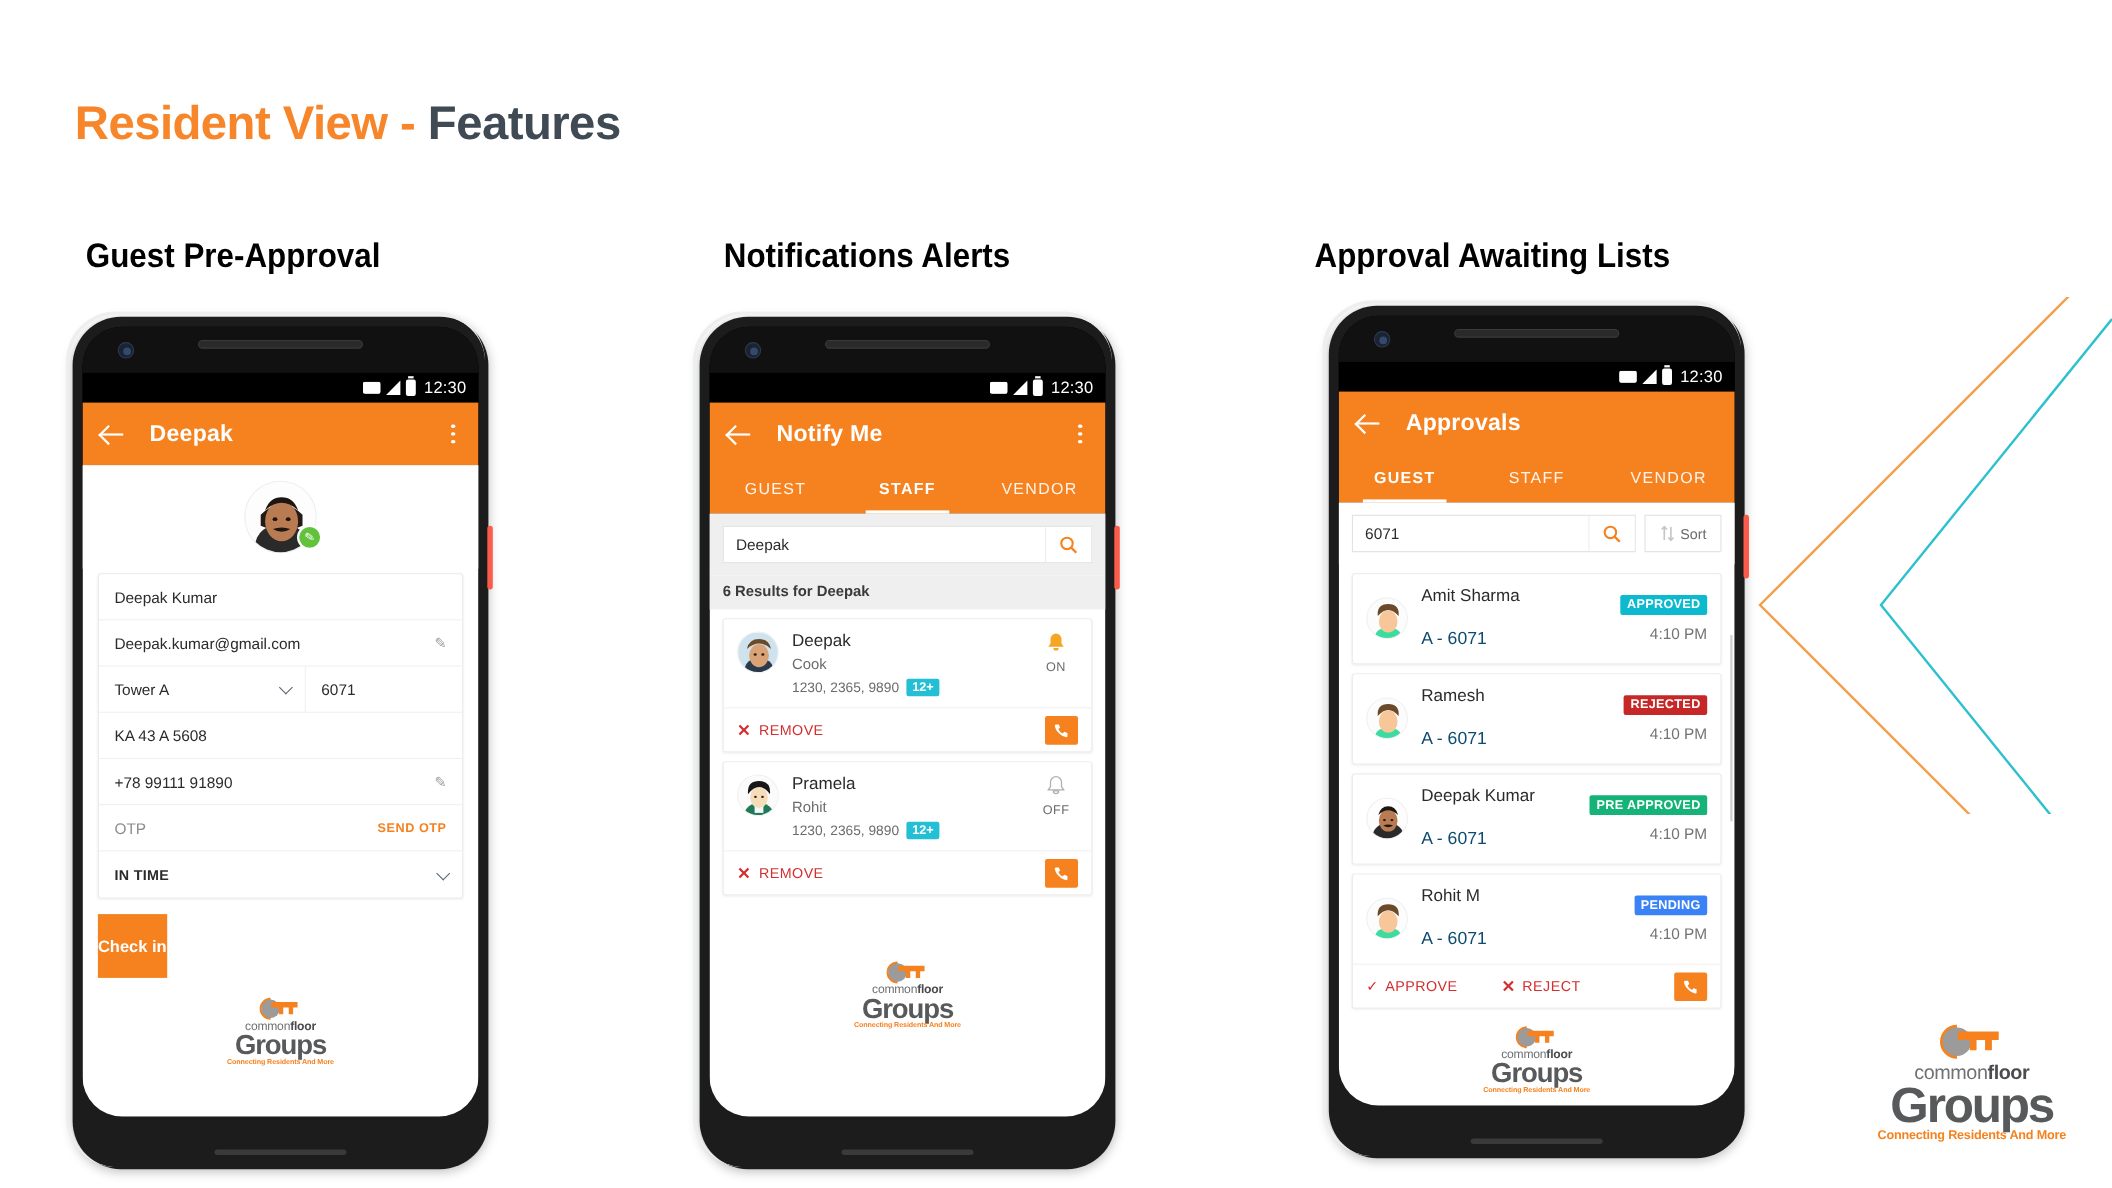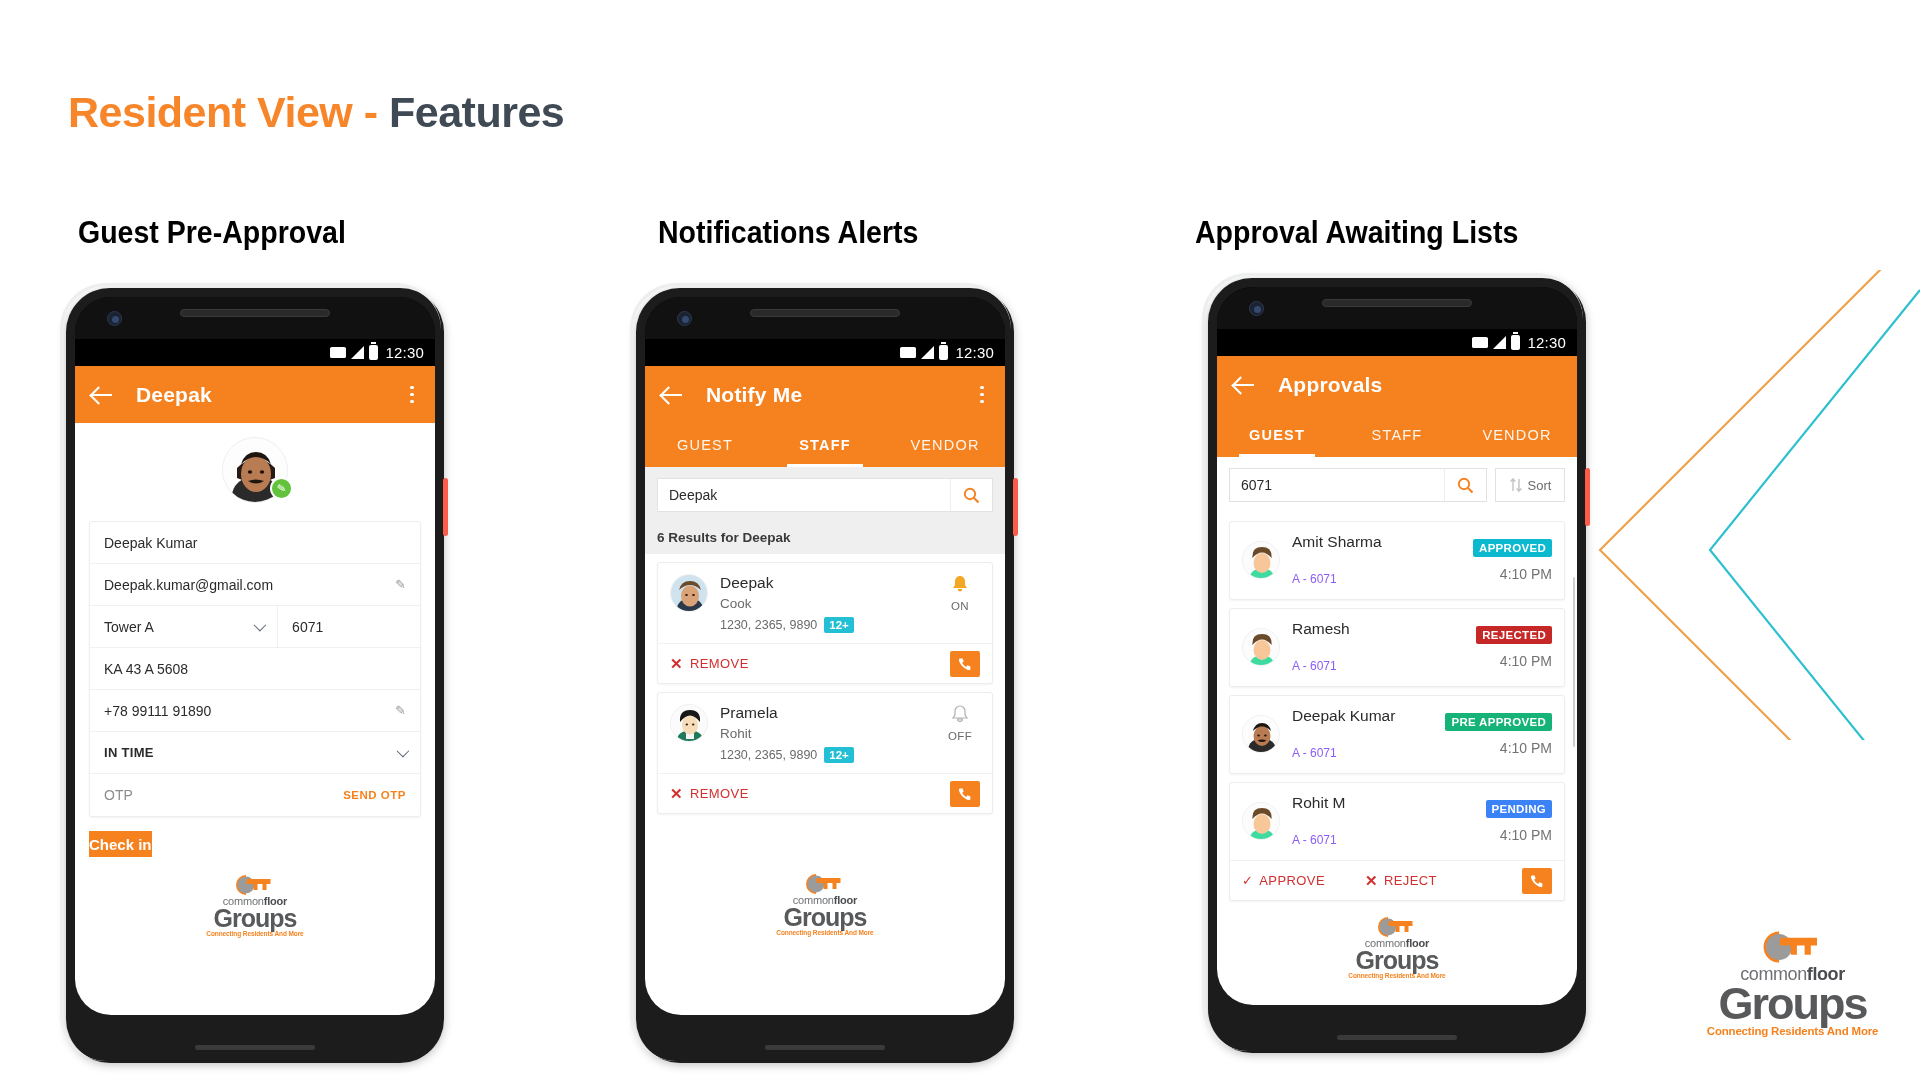--- a/index.html
+++ b/index.html
@@ -145,21 +145,21 @@
   .f-row .link { margin-left: auto; color: #F5821F; font-size: 11.5px; font-weight: bold; letter-spacing: .5px; }
   .f-row .muted { color: #8d8d8d; }
   .f-split { display: flex; padding: 0; height: 42px; border-bottom: 1px solid #f0f0f0; }
   .f-split .left { flex: 0 0 57%; display: flex; align-items: center; padding: 0 14px; font-size: 14px; color: #2b2b2b; border-right: 1px solid #f0f0f0; }
   .f-split .right { flex: 1; display: flex; align-items: center; padding: 0 14px; font-size: 14px; color: #2b2b2b; }
   .caret-down { margin-left: auto; width: 9px; height: 9px; border-right: 1.8px solid #5a6472; border-bottom: 1.8px solid #5a6472; transform: rotate(45deg) translateY(-2px); }
   .f-row .caret-down { margin-left: auto; }
   .label-caps { font-size: 13px; font-weight: bold; color: #2b2b2b; letter-spacing: .3px; }
 
   .cta {
-    margin: 14px 14px 0; height: 26px; background: #F5821F; color: #fff;
+    margin: 14px 14px 0; height: 58px; background: #F5821F; color: #fff;
     display: flex; align-items: center; justify-content: center;
     font-size: 15px; font-weight: bold; border: none; cursor: pointer;
   }
 
   .brand-logo { display: flex; flex-direction: column; align-items: center; margin-top: 16px; }
   .brand-key { position: relative; width: 62px; height: 24px; }
   .brand-word { font-size: 11px; color: #6f7174; letter-spacing: -.2px; margin-top: -2px; }
   .brand-word b { color: #4a4c4f; }
   .brand-groups { font-size: 25px; font-weight: bold; color: #58595B; letter-spacing: -1px; line-height: .92; }
   .brand-tag { font-size: 6.5px; font-weight: bold; color: #F5821F; letter-spacing: -.1px; }
@@ -185,21 +185,21 @@
   .lc-actions { border-top: 1px solid #f1f1f1; height: 40px; display: flex; align-items: center; padding: 0 12px; }
   .act-remove { display: flex; align-items: center; gap: 7px; color: #D32F2F; font-size: 13px; letter-spacing: .4px; cursor: pointer; }
   .x-mark { font-size: 15px; font-weight: bold; }
   .call-btn { margin-left: auto; width: 30px; height: 26px; background: #F5821F; display: flex; align-items: center; justify-content: center; cursor: pointer; border-radius: 2px; }
 
   
   .ap-card { margin: 8px 12px; background: #fff; border: 1px solid #ededed; border-radius: 3px; box-shadow: 0 1px 2px rgba(0,0,0,.05); }
   .ap-main { display: flex; align-items: center; padding: 11px 12px 13px; }
   .ap-text { margin-left: 12px; flex: 1; }
   .ap-name { font-size: 15.5px; color: #2b2b2b; }
-  .ap-unit { font-size: 12px; color: #8b5cf6; margin-top: 21px; }
+  .ap-unit { font-size: 16px; color: #0c4a6e; margin-top: 21px; }
   .ap-right { text-align: right; }
   .ap-status { font-size: 11.5px; font-weight: bold; color: #fff; padding: 3px 6px; border-radius: 2px; display: inline-block; letter-spacing: .3px; }
   .ap-time { font-size: 14px; color: #737373; margin-top: 9px; }
   .ap-actions { border-top: 1px solid #f1f1f1; height: 40px; display: flex; align-items: center; padding: 0 12px; gap: 40px; }
   .act-link { display: flex; align-items: center; gap: 6px; color: #D32F2F; font-size: 13px; letter-spacing: .4px; cursor: pointer; }
 
   .scrollbar { position: absolute; right: 2px; width: 2.5px; background: #cfcfcf; border-radius: 2px; }
 </style>
 </head>
 <body>
@@ -280,26 +280,26 @@
           </div>
         </div>
         <div class="f-row">
           <span>KA 43 A 5608</span>
         </div>
         <div class="f-row">
           <span>+78 99111 91890</span>
           <span class="pencil">✎</span>
         </div>
         <div class="f-row">
+          <span class="muted">OTP</span>
+          <span class="link">SEND OTP</span>
+        </div>
+        <div class="f-row">
           <span class="label-caps">IN TIME</span>
           <span class="caret-down"></span>
-        </div>
-        <div class="f-row">
-          <span class="muted">OTP</span>
-          <span class="link">SEND OTP</span>
         </div>
       </div>
 
       <button class="cta">Check in</button>
 
       <div class="brand-logo">
         <svg class="brand-key" viewBox="0 0 62 24">
           <path d="M22 2 A10 10 0 1 0 22 22 L22 17 A5.6 5.6 0 1 1 22 7 Z" fill="#F5821F"></path>
           <circle cx="22" cy="12" r="8.4" fill="#9b9b9b"></circle>
           <path d="M22.5 6 h24 v5 h-4 v6 h-4 v-6 h-5 v6 h-4 v-6 h-7 z" fill="#F5821F"></path>

